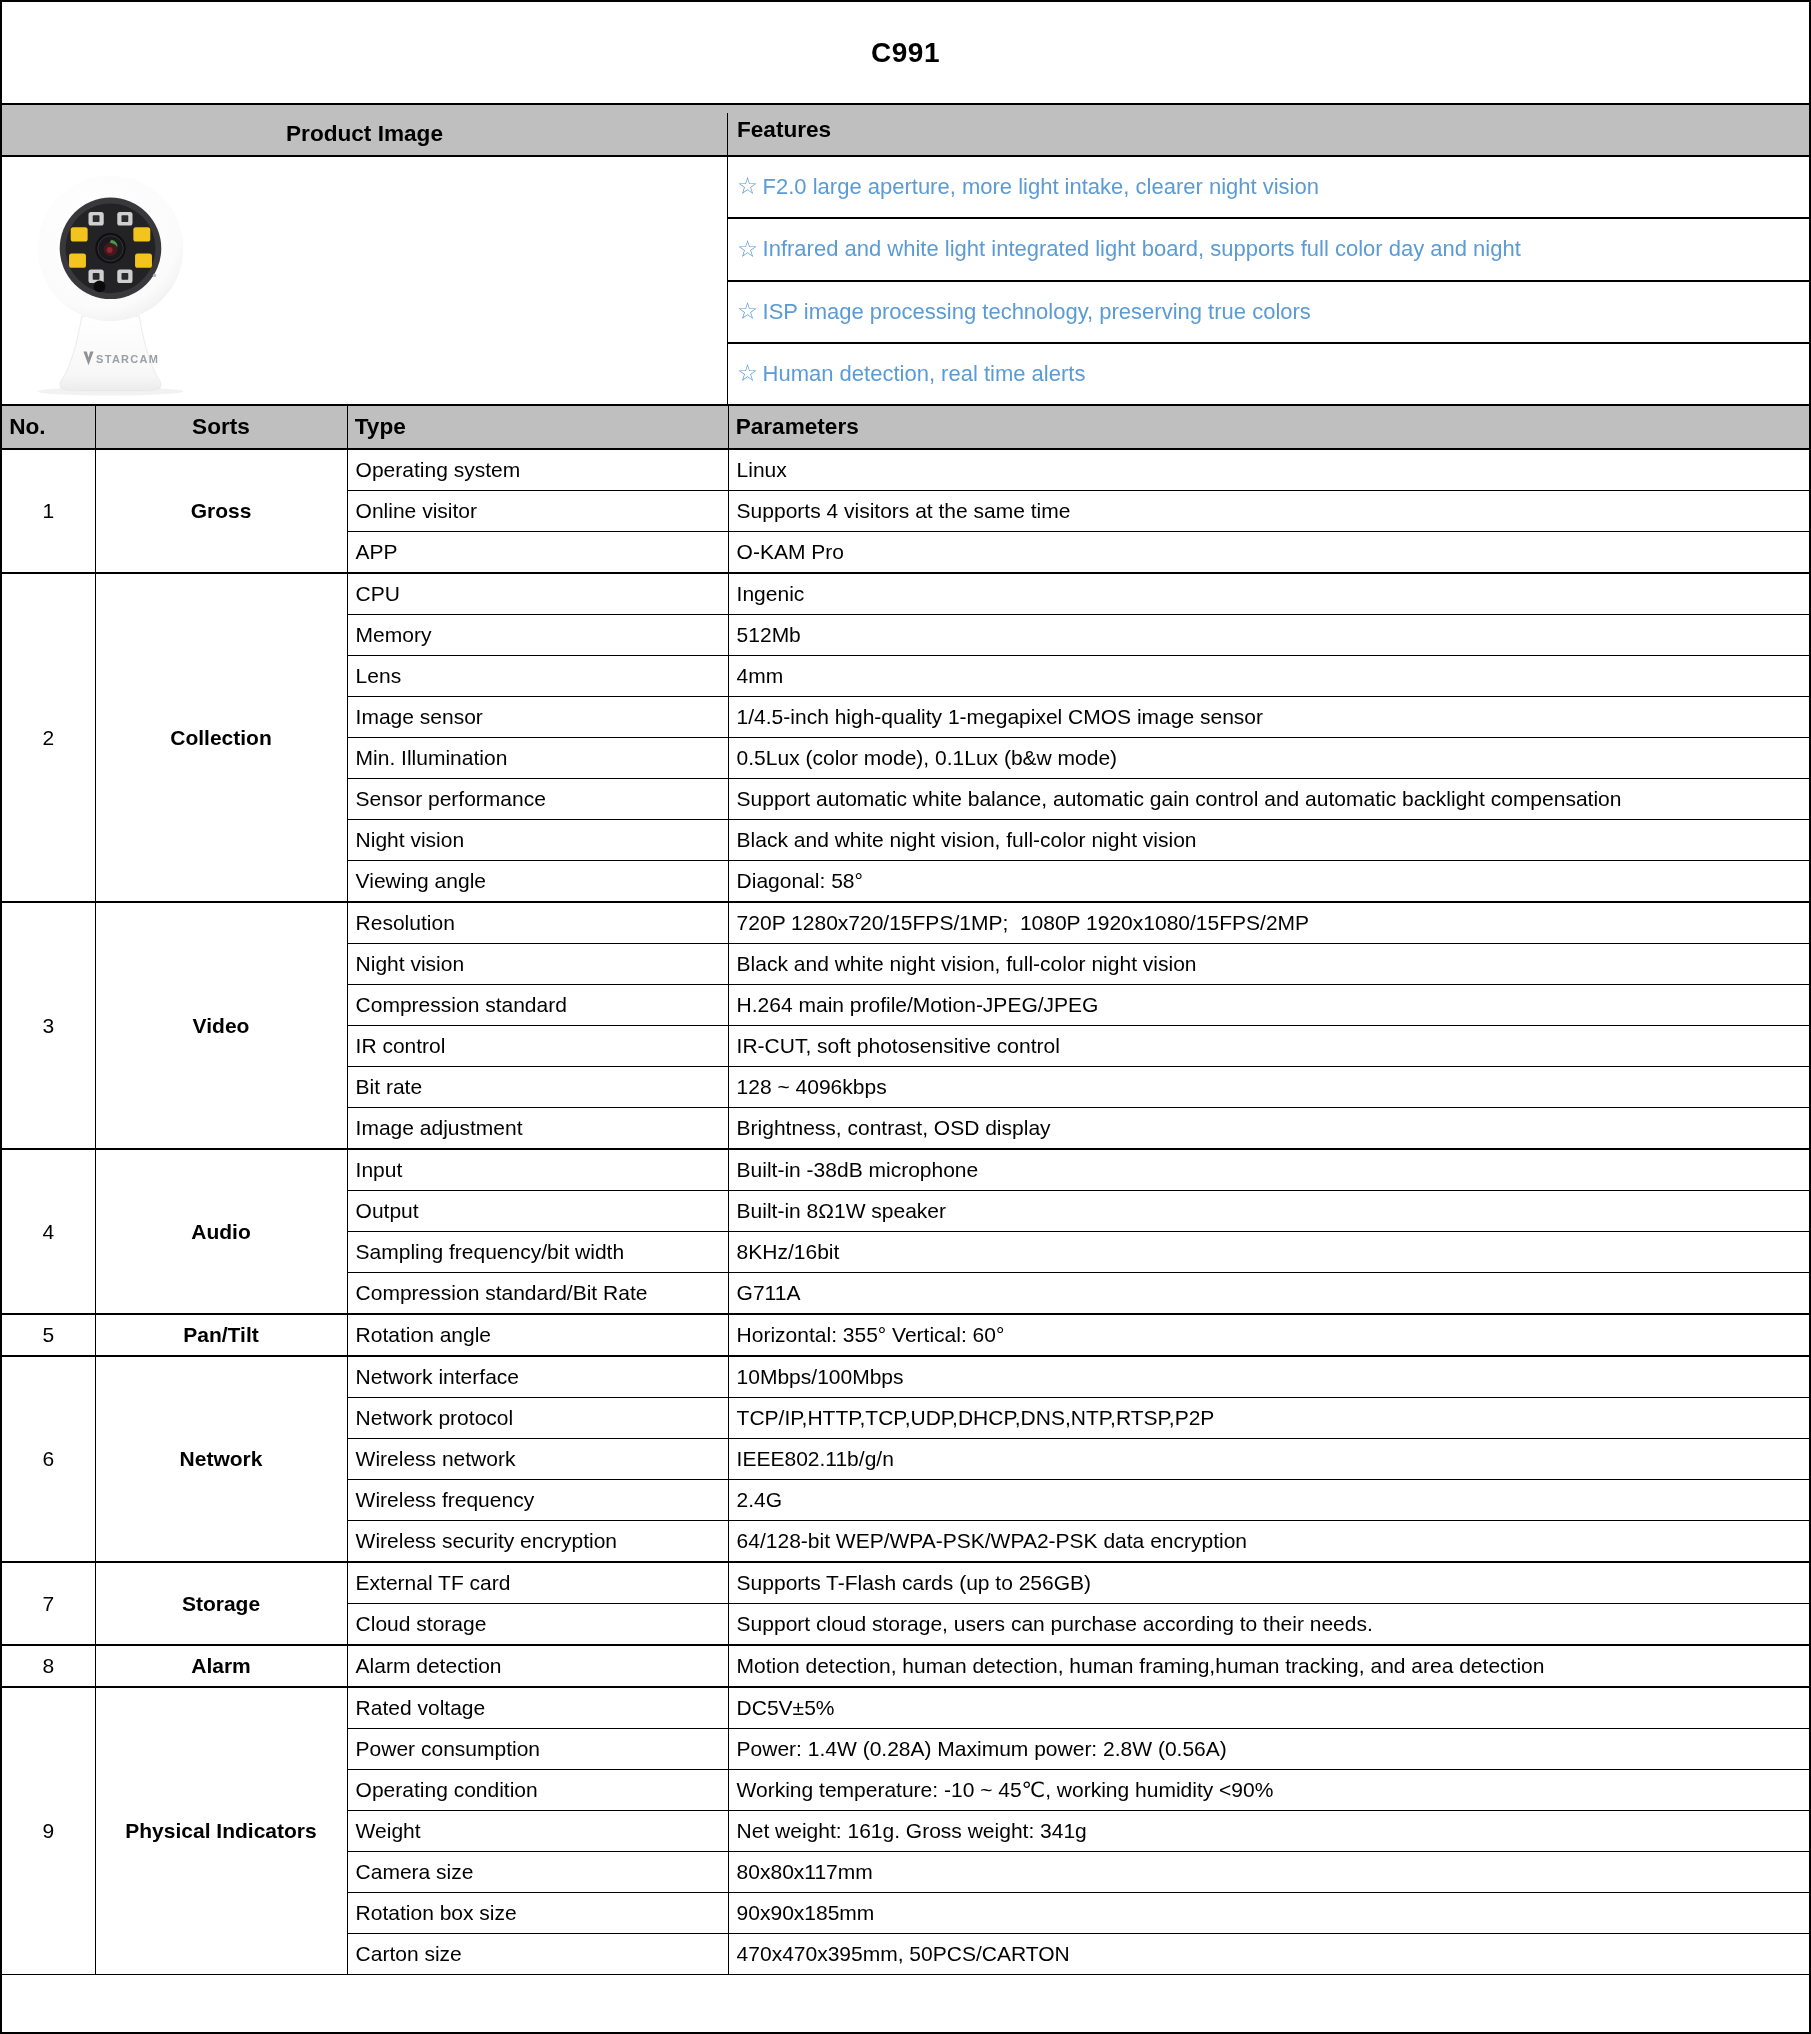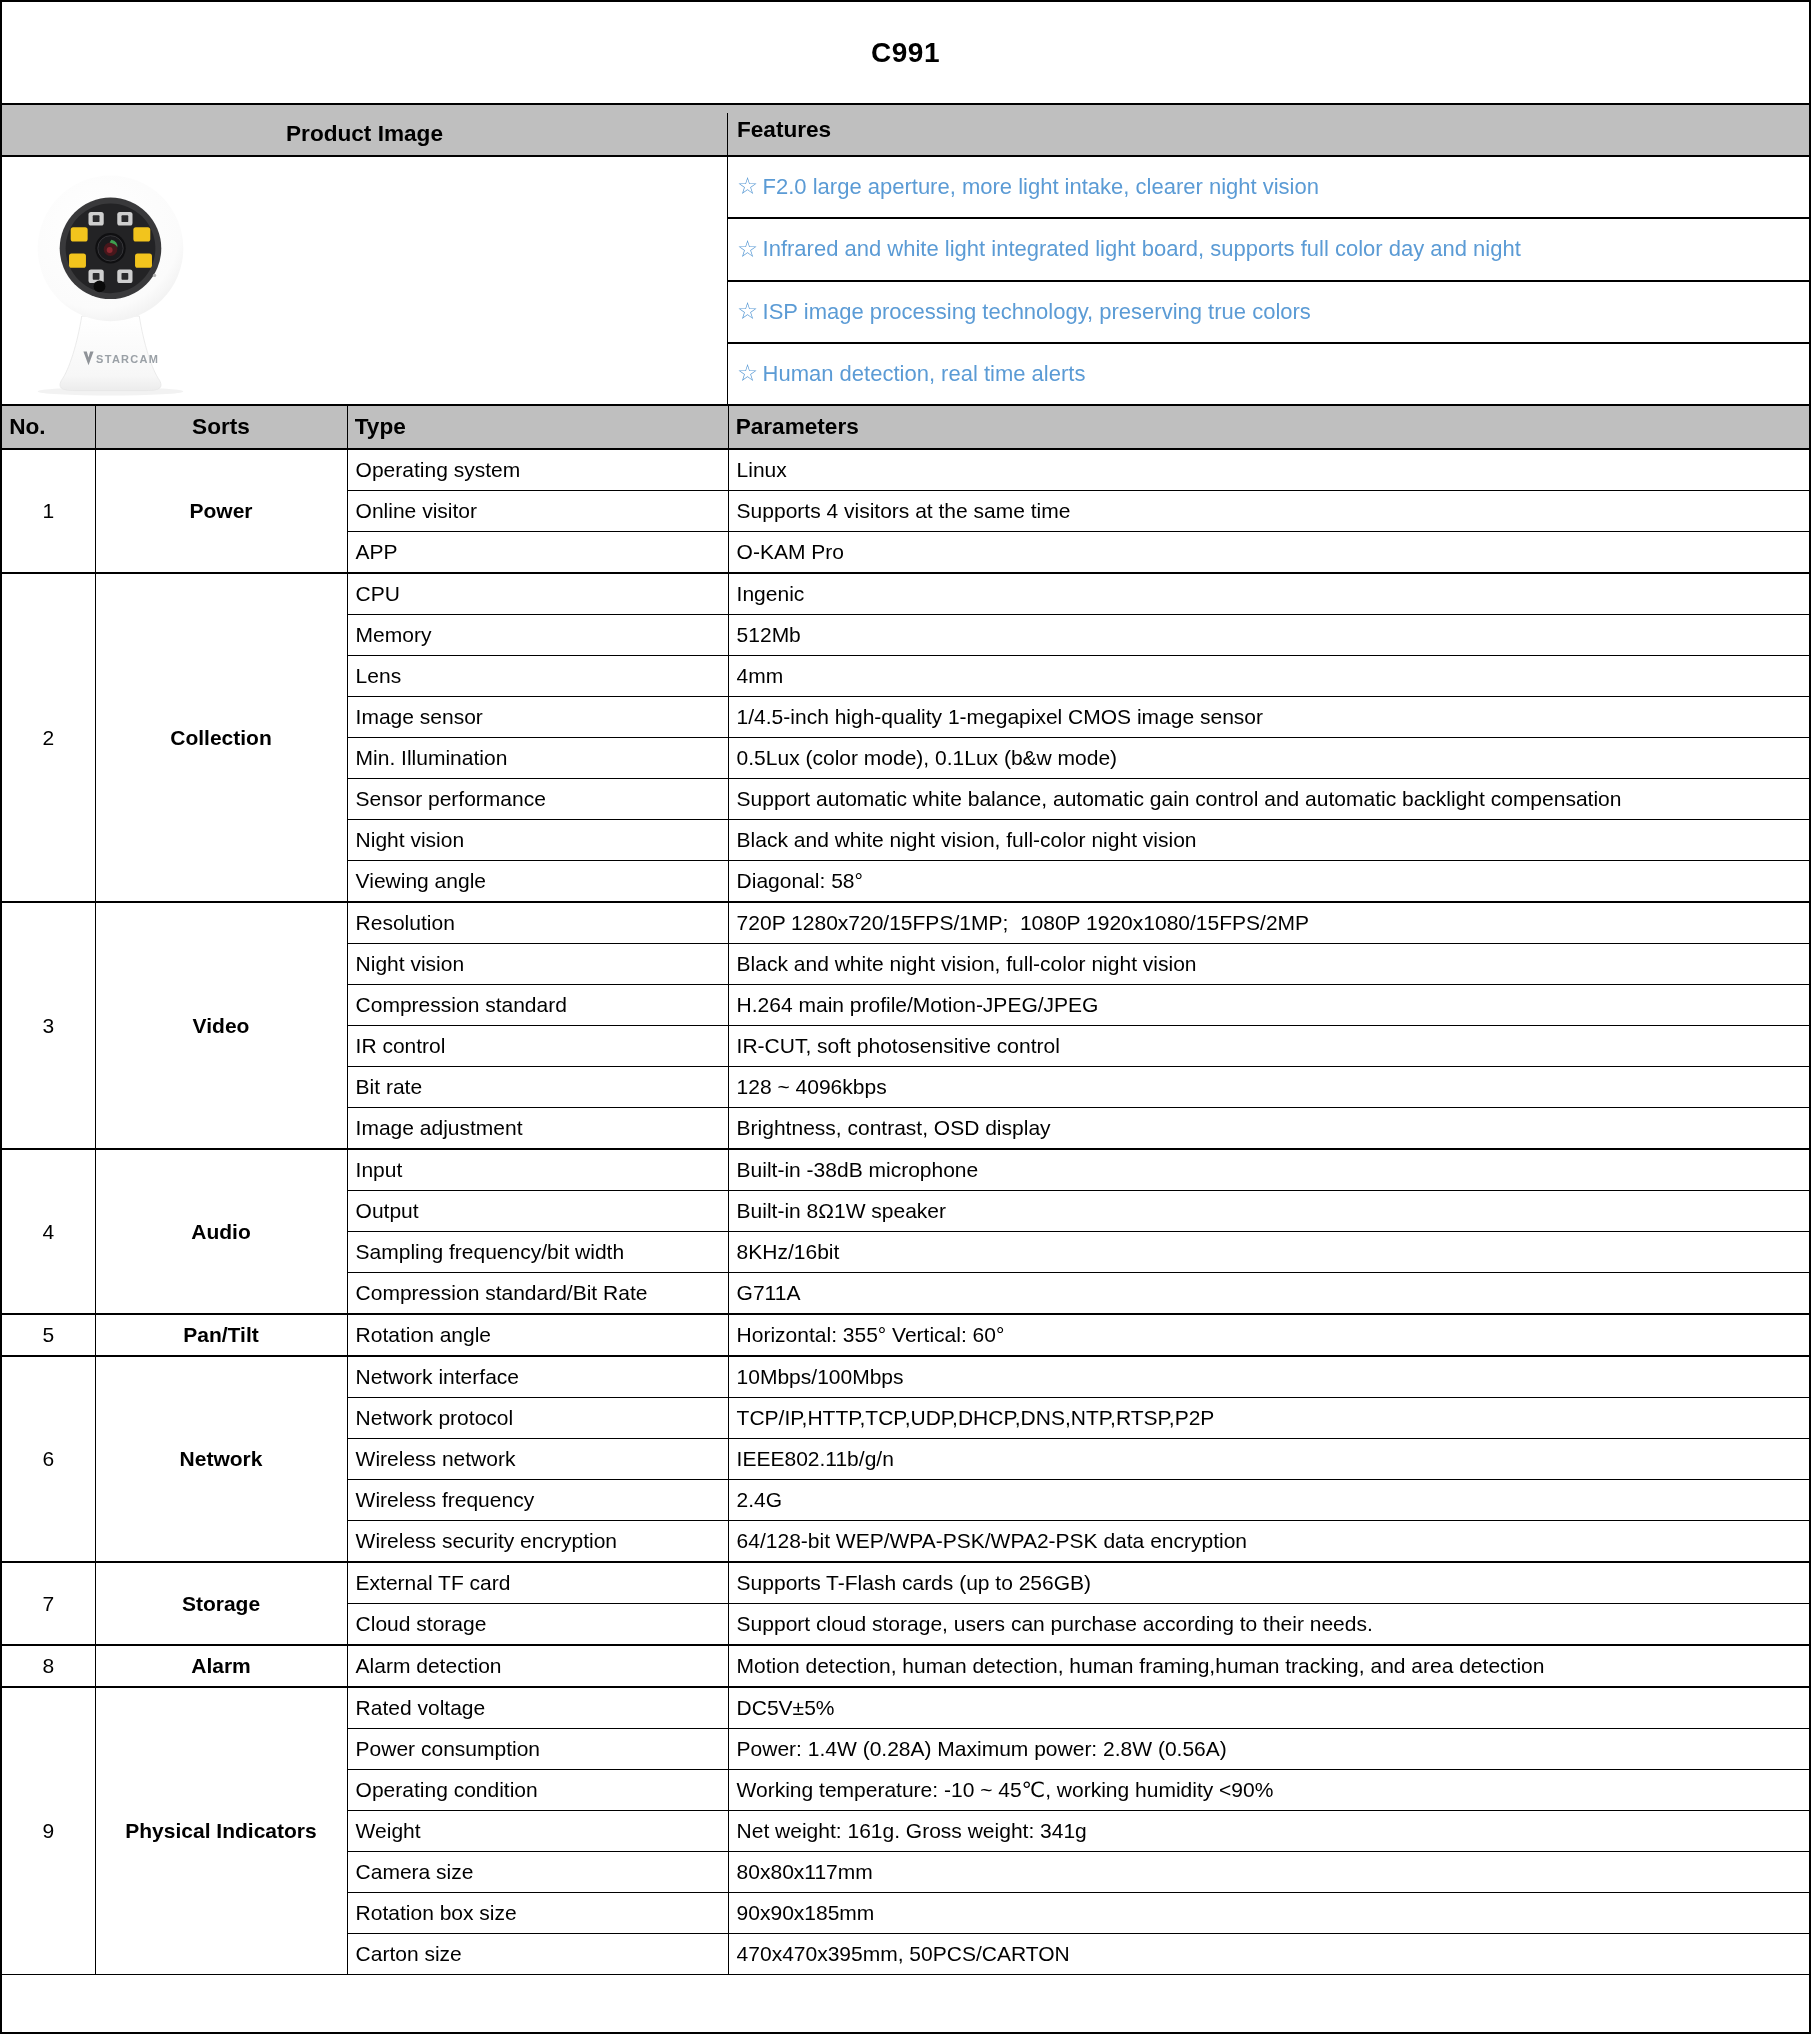--- a/index.html
+++ b/index.html
@@ -243,21 +243,21 @@
       <tr>
         <th class="c-no">No.</th>
         <th class="c-sorts">Sorts</th>
         <th class="c-type">Type</th>
         <th class="c-params">Parameters</th>
       </tr>
     </thead>
     <tbody>
         <tr class="section-start">
           <td rowspan="3" class="num">1</td>
-          <td rowspan="3" class="sort">Power</td>
+          <td rowspan="3" class="sort">Gross</td>
           <td class="type">Operating system</td>
           <td class="param">Linux</td>
         </tr>
         <tr>
           <td class="type">Online visitor</td>
           <td class="param">Supports 4 visitors at the same time</td>
         </tr>
         <tr>
           <td class="type">APP</td>
           <td class="param">O-KAM Pro</td>

